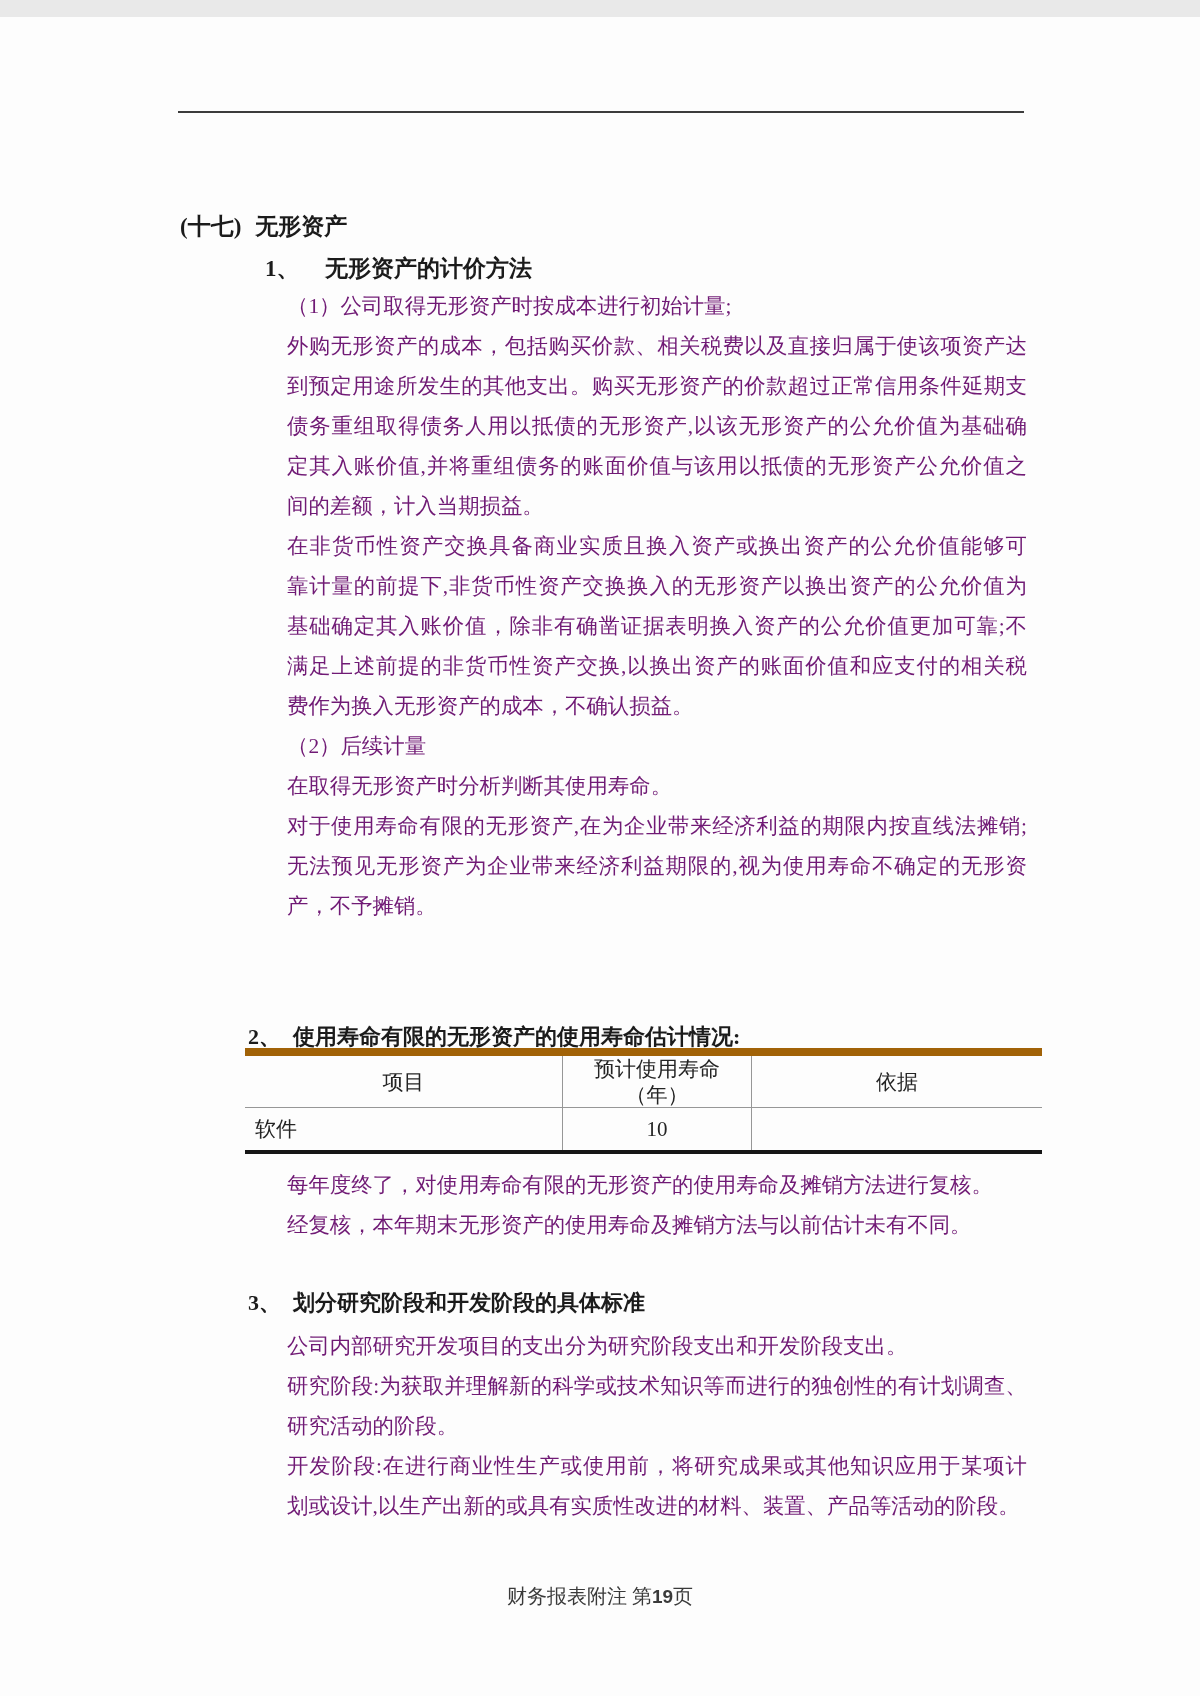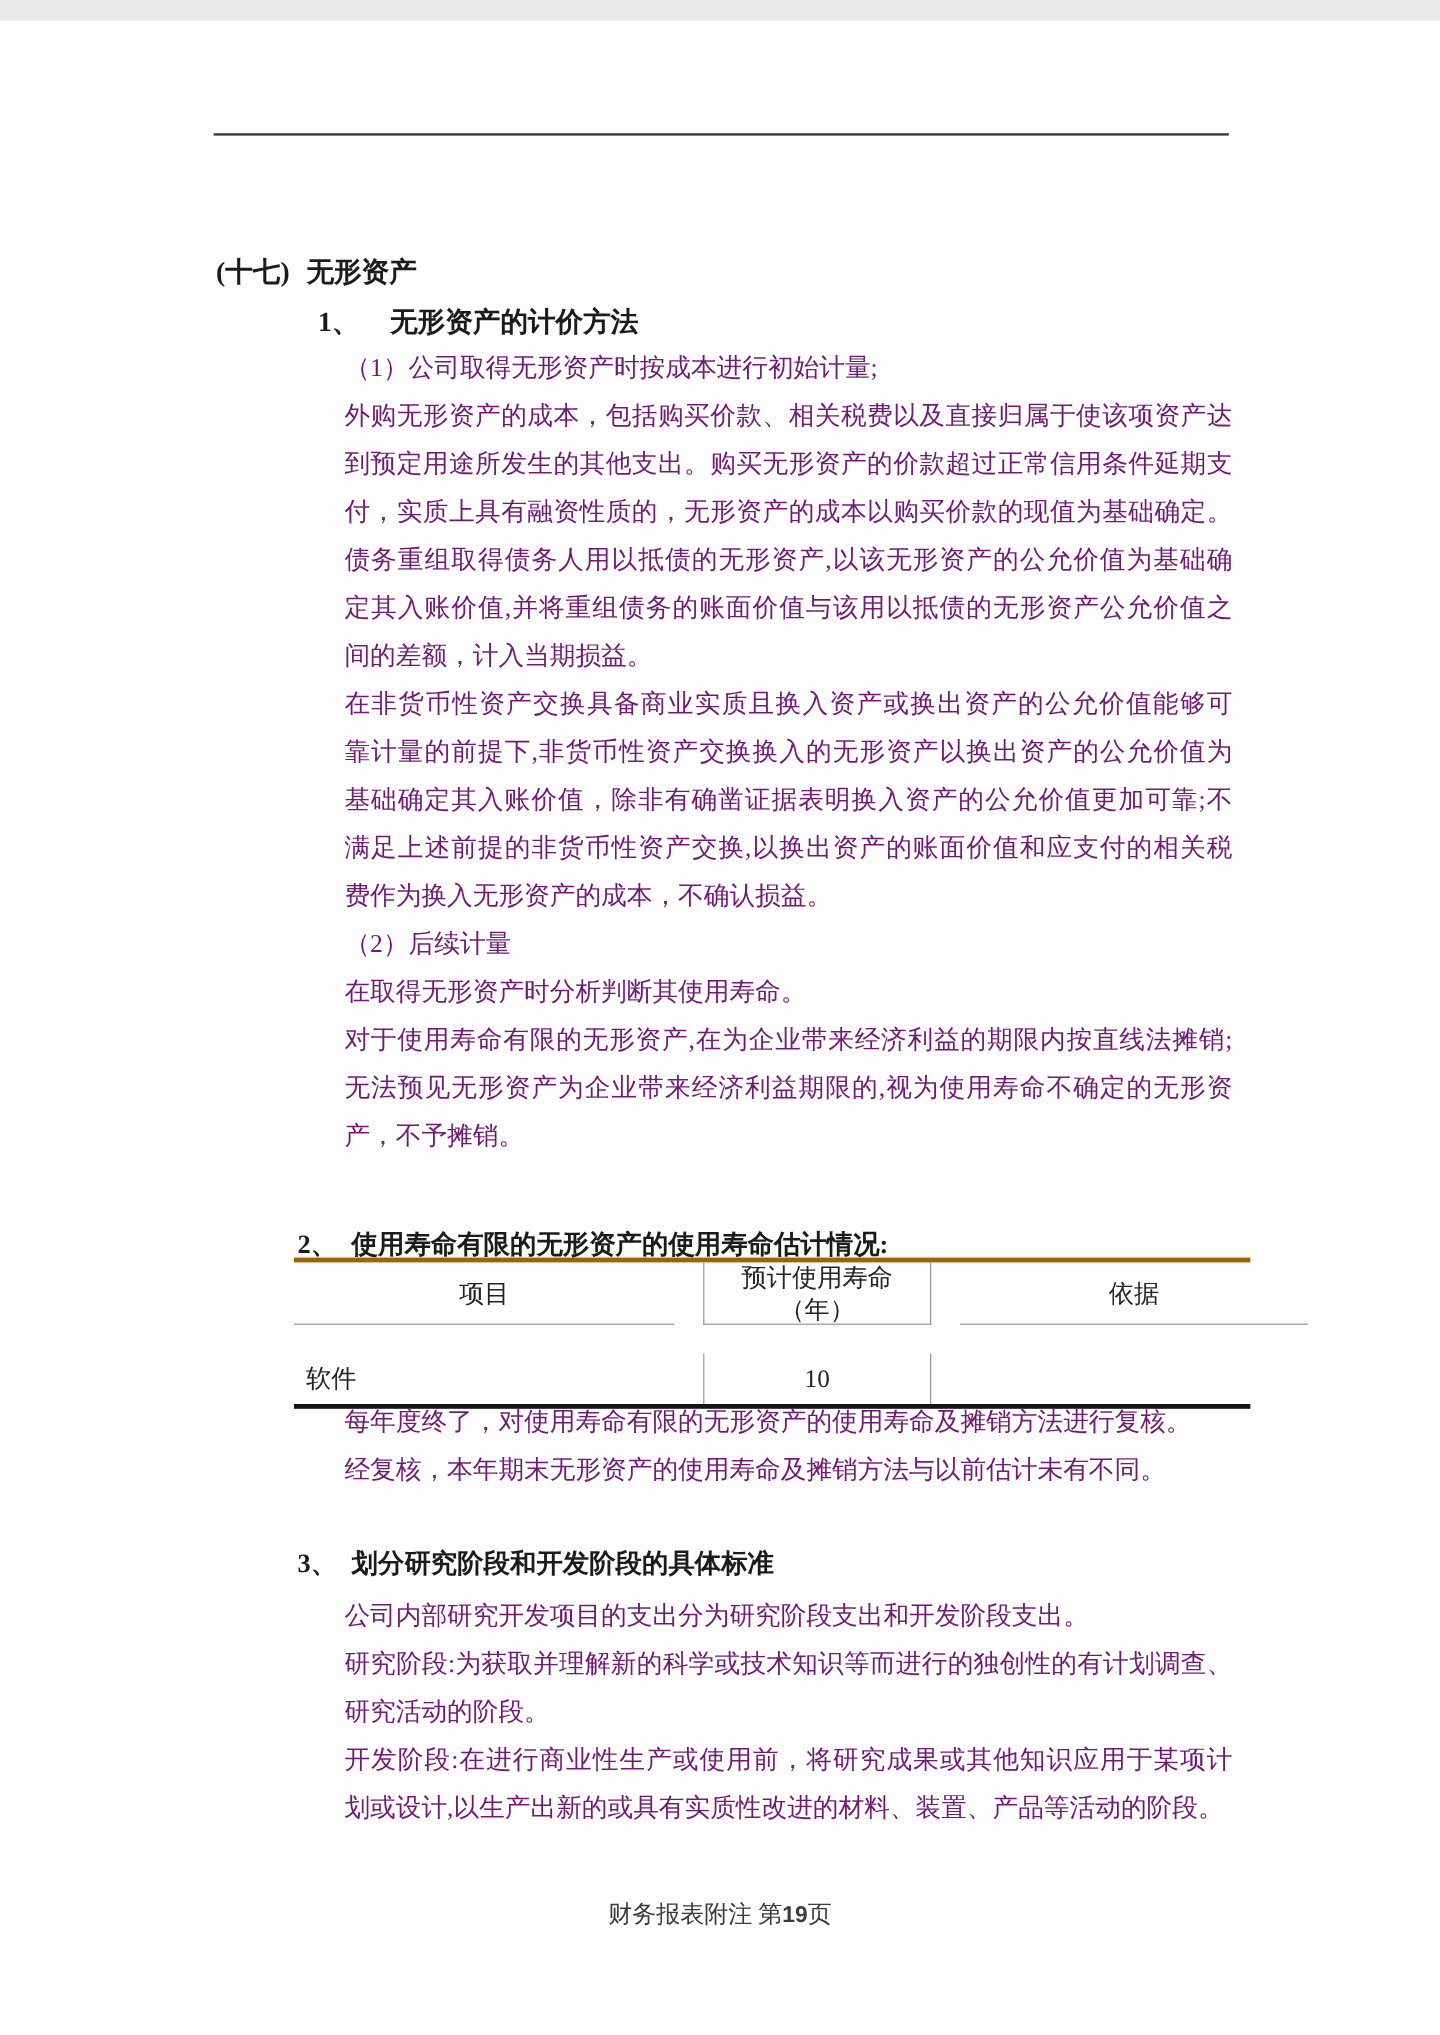--- a/index.html
+++ b/index.html
@@ -54,28 +54,27 @@
   .jl {
     white-space: normal;
     text-align: justify;
     text-align-last: justify;
     -moz-text-align-last: justify;
   }
   .ip-table {
     position: absolute;
     left: 245px; top: 1031px;
     width: 797px;
-    border-top: 4px solid #a16207;
+    border-top: 8px solid #a16207;
     border-bottom: 4px solid #161616;
     display: grid;
     grid-template-columns: 317px 190px 290px;
     grid-template-rows: 52px 42px;
     font-size: 21px;
     color: #242424;
-    gap: 24px;
   }
   .cell {
     display: flex;
     align-items: center;
     justify-content: center;
     box-sizing: border-box;
   }
   .cell.mid { border-left: 1px solid #979797; border-right: 1px solid #979797; text-align: center; }
   .cell.r1 { border-bottom: 1px solid #979797; }
   .cell.col { flex-direction: column; line-height: 26px; }
@@ -107,21 +106,20 @@
   </div>
 
   <div class="sub-heading sub1">
     <span class="num">1、</span><span class="title">无形资产的计价方法</span>
   </div>
 
   <div class="body-block" style="top:269px">
     <div class="line">（1）公司取得无形资产时按成本进行初始计量;</div>
     <div class="line jl">外购无形资产的成本，包括购买价款、相关税费以及直接归属于使该项资产达</div>
     <div class="line jl">到预定用途所发生的其他支出。购买无形资产的价款超过正常信用条件延期支</div>
-    <div class="line jl">付，实质上具有融资性质的，无形资产的成本以购买价款的现值为基础确定。</div>
     <div class="line jl">债务重组取得债务人用以抵债的无形资产,以该无形资产的公允价值为基础确</div>
     <div class="line jl">定其入账价值,并将重组债务的账面价值与该用以抵债的无形资产公允价值之</div>
     <div class="line">间的差额，计入当期损益。</div>
     <div class="line jl">在非货币性资产交换具备商业实质且换入资产或换出资产的公允价值能够可</div>
     <div class="line jl">靠计量的前提下,非货币性资产交换换入的无形资产以换出资产的公允价值为</div>
     <div class="line jl">基础确定其入账价值，除非有确凿证据表明换入资产的公允价值更加可靠;不</div>
     <div class="line jl">满足上述前提的非货币性资产交换,以换出资产的账面价值和应支付的相关税</div>
     <div class="line">费作为换入无形资产的成本，不确认损益。</div>
     <div class="line">（2）后续计量</div>
     <div class="line">在取得无形资产时分析判断其使用寿命。</div>

